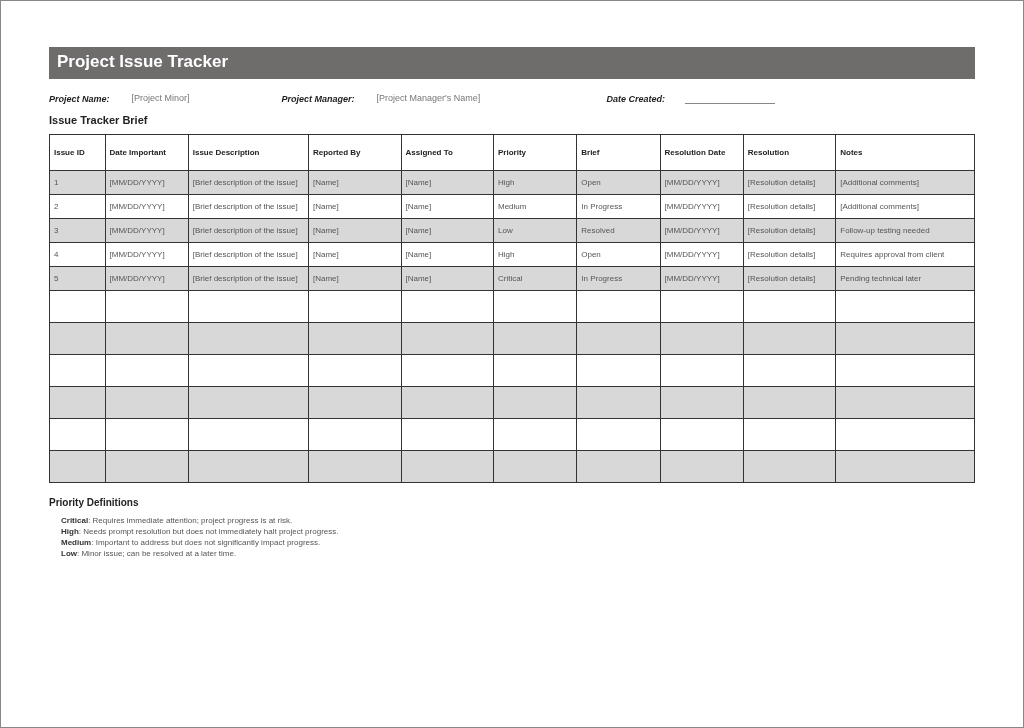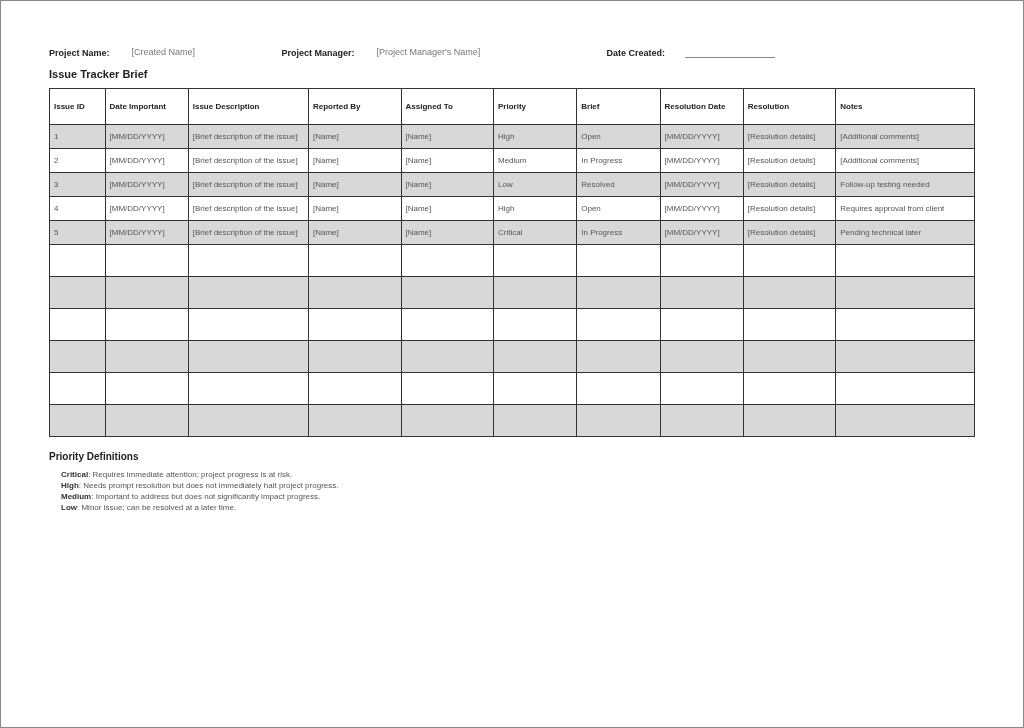--- a/index.html
+++ b/index.html
@@ -29,20 +29,21 @@
   }
   .meta-row {
     display: flex;
     align-items: center;
     font-size: 9px;
     margin-bottom: 10px;
   }
   .meta-label {
     font-weight: bold;
     color: #222;
+    font-style: italic;
   }
   .meta-value {
     color: #777;
     margin-left: 22px;
     border-bottom: 1px solid transparent;
   }
   .meta-underline {
     border-bottom: 1px solid #888;
     display: inline-block;
     min-width: 90px;
@@ -115,24 +116,25 @@
   .defs p b {
     color: #333;
   }
 </style>
 </head>
 <body>
 
 <div class="outer">
   <div class="page">
 
+    <div class="title-bar">Project Issue Tracker</div>
 
     <div class="meta-row">
       <span class="meta-label">Project Name:</span>
-      <span class="meta-value" style="min-width:150px;">[Created Name]</span>
+      <span class="meta-value" style="min-width:150px;">[Project Minor]</span>
 
       <span class="meta-label" style="">Project Manager:</span>
       <span class="meta-value" style="min-width:150px;">[Project Manager's Name]</span>
 
       <span class="meta-label" style="margin-left:80px;">Date Created:</span>
       <span class="meta-underline"></span>
     </div>
 
     <div class="section-heading">Issue Tracker Brief</div>
 

